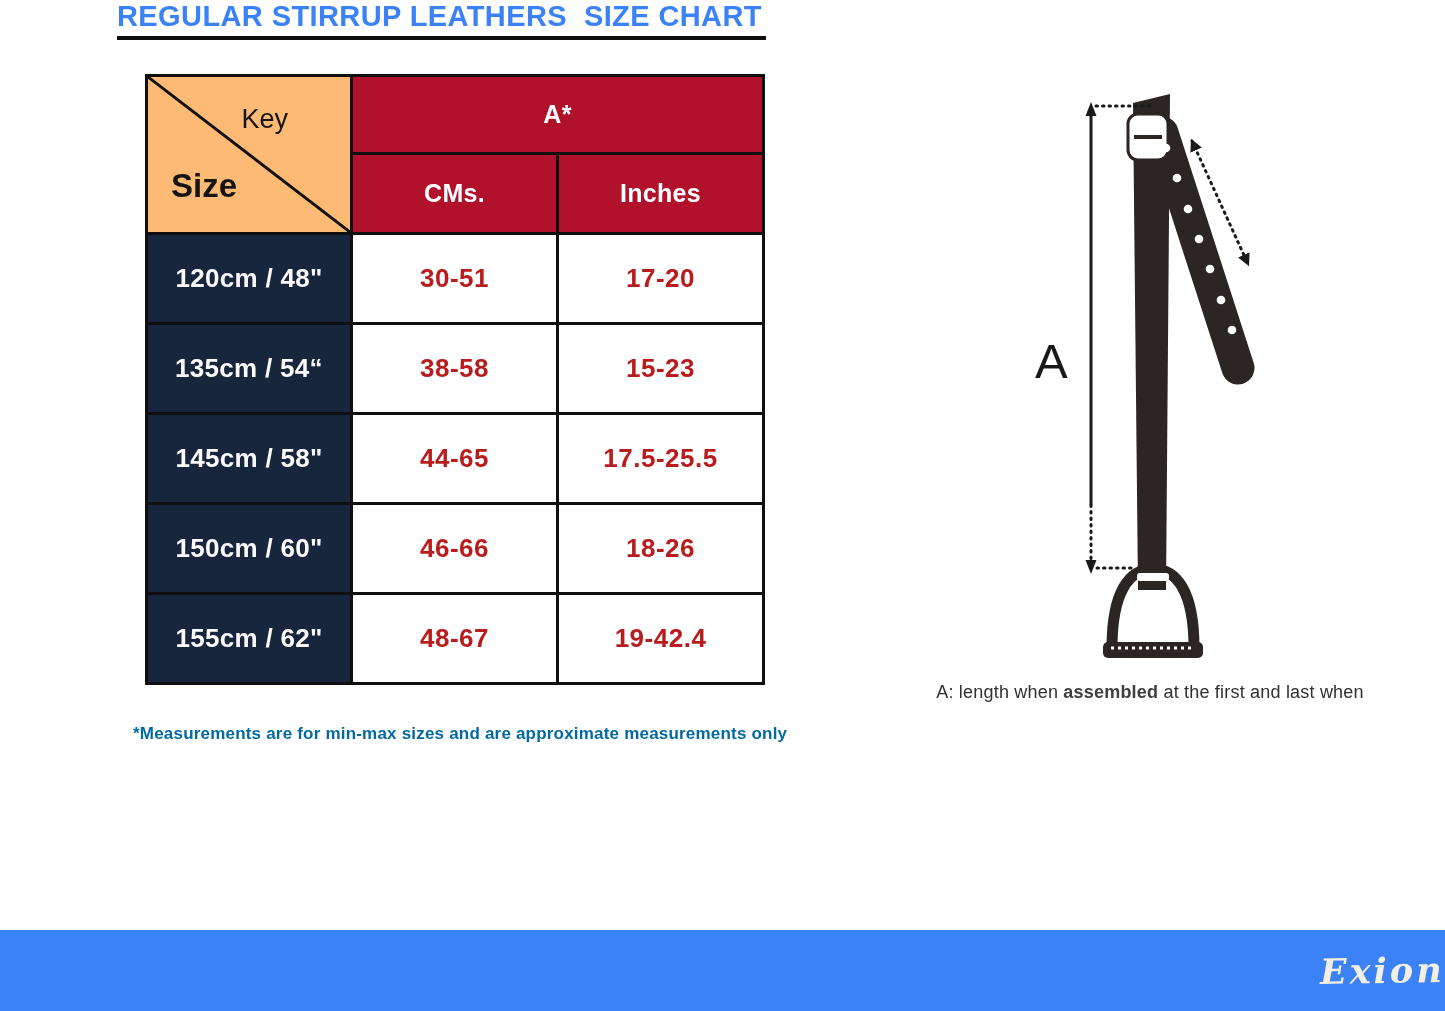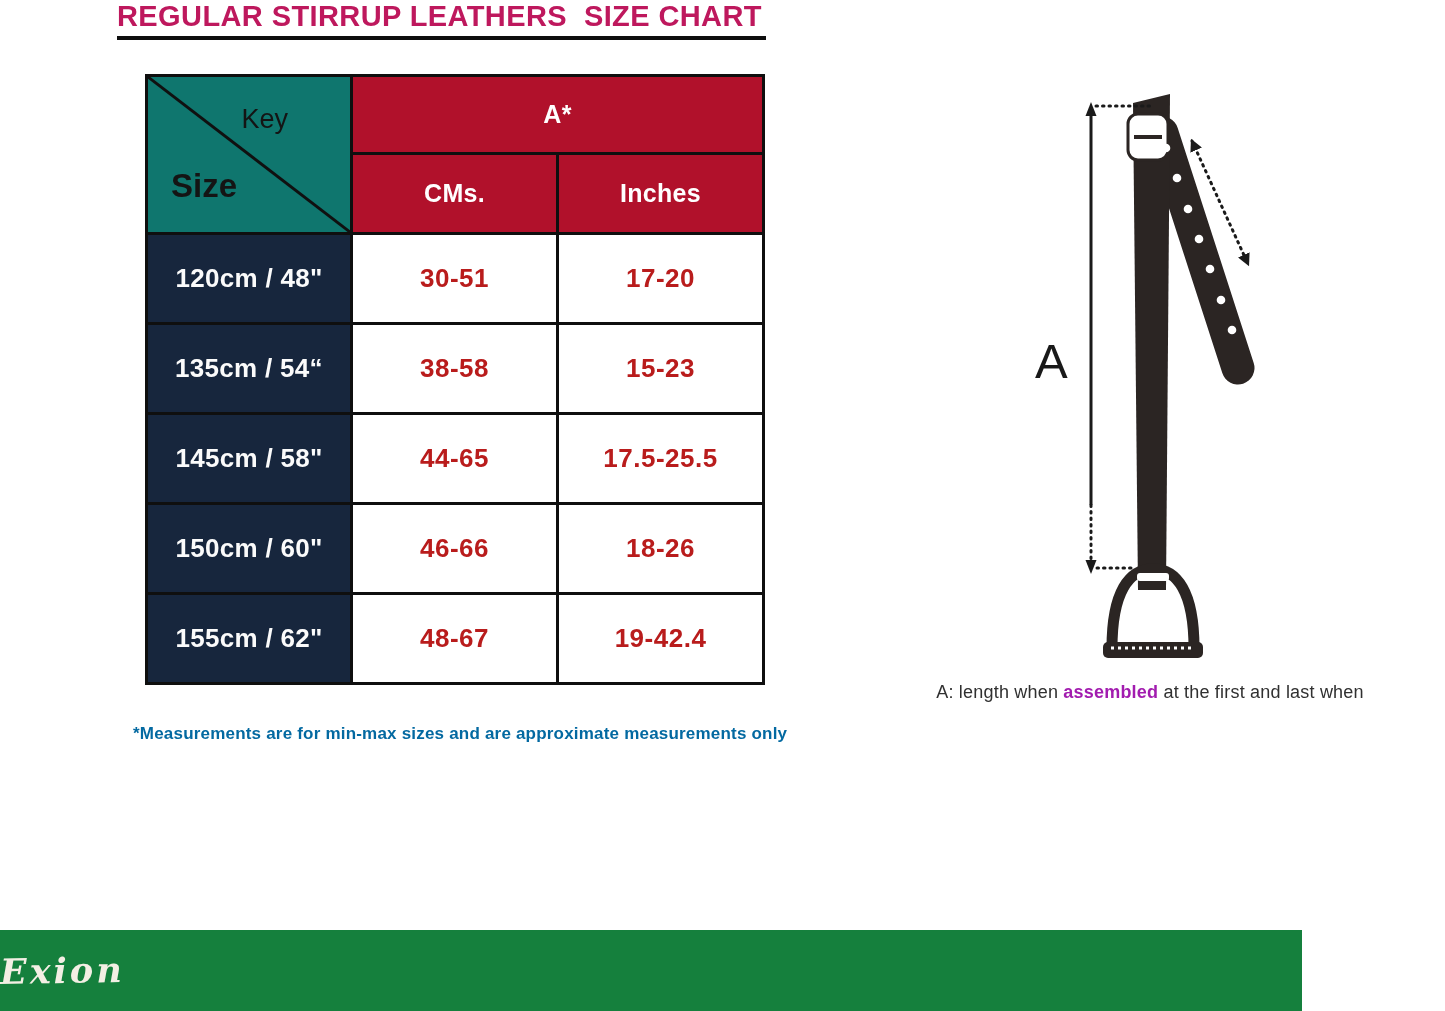--- a/index.html
+++ b/index.html
@@ -8,41 +8,41 @@
     width: 1445px; height: 1011px;
     font-family: "Liberation Sans", "DejaVu Sans", sans-serif;
     position: relative; overflow: hidden; color: #131313;
   }
   .canvas { position: absolute; inset: 0; width: 1445px; height: 1011px; }
 
   
   .title {
     position: absolute; left: 117px; top: 1px;
     font-size: 29px; font-weight: 800; letter-spacing: 0.4px;
-    color: #be185d; white-space: pre;
+    color: #3b82f6; white-space: pre;
     border-bottom: 4px solid #0e0e0e; padding: 0 4px 4px 0; line-height: 31px;
   }
 
   
   .size-table-wrap { position: absolute; left: 145px; top: 74px; }
   table.size-table { border-collapse: collapse; table-layout: fixed; }
   table.size-table td { border: 3px solid #0f0f0f; padding: 0; }
   td.cell-red {
     background: #B1112B; color: #ffffff; text-align: center; vertical-align: middle;
     font-weight: 700; font-size: 25px; letter-spacing: 0.3px;
   }
   td.cell-navy {
     background: #17263D; color: #fbfbfb; text-align: center; vertical-align: middle;
     font-weight: 700; font-size: 26px; letter-spacing: 0.3px;
   }
   td.cell-val {
     background: #ffffff; color: #b91c1c; text-align: center; vertical-align: middle;
     font-weight: 700; font-size: 26px; letter-spacing: 0.5px;
   }
-  td.cell-corner { background: #0f766e; position: relative; margin-left: 12px; }
+  td.cell-corner { background: #fdba74; position: relative; margin-left: 12px; }
   .corner-diag { position: absolute; inset: 0; width: 100%; height: 100%; display: block; }
   .corner-key {
     position: absolute; top: 27px; right: 62px;
     font-size: 27px; font-weight: 500; color: #141414;
   }
   .corner-size {
     position: absolute; bottom: 27px; left: 23px;
     font-size: 33px; font-weight: 700; color: #141414;
   }
 
@@ -51,26 +51,26 @@
     position: absolute; left: 133px; top: 724px;
     font-size: 17px; font-weight: 700; color: #0369a1; letter-spacing: 0.2px;
   }
 
   
   .diagram-svg { position: absolute; left: 1015px; top: 85px; width: 270px; height: 585px; }
   .diagram-caption {
     position: absolute; left: 880px; top: 682px; width: 540px;
     text-align: center; font-size: 18px; color: #303030; letter-spacing: 0.2px;
   }
-  .diagram-caption b { font-weight: 700; color: #a21caf; }
+  .diagram-caption b { font-weight: 700; color: #404040; }
 
   
   .footer-bar {
-    position: absolute; left: 0; top: 930px; width: 1302px; height: 81px;
-    background: #15803d; display: flex; align-items: center; justify-content: flex-start;
+    position: absolute; left: 0; top: 930px; width: 1445px; height: 81px;
+    background: #3b82f6; display: flex; align-items: center; justify-content: flex-end;
   }
   .brand-logo {
     font-family: "DejaVu Serif", serif; font-style: italic; font-weight: 700;
     font-size: 35px; color: #f3efe4; letter-spacing: 3px; transform: rotate(-1deg);
   }
 </style>
 </head>
 <body>
 
 <div class="canvas">

